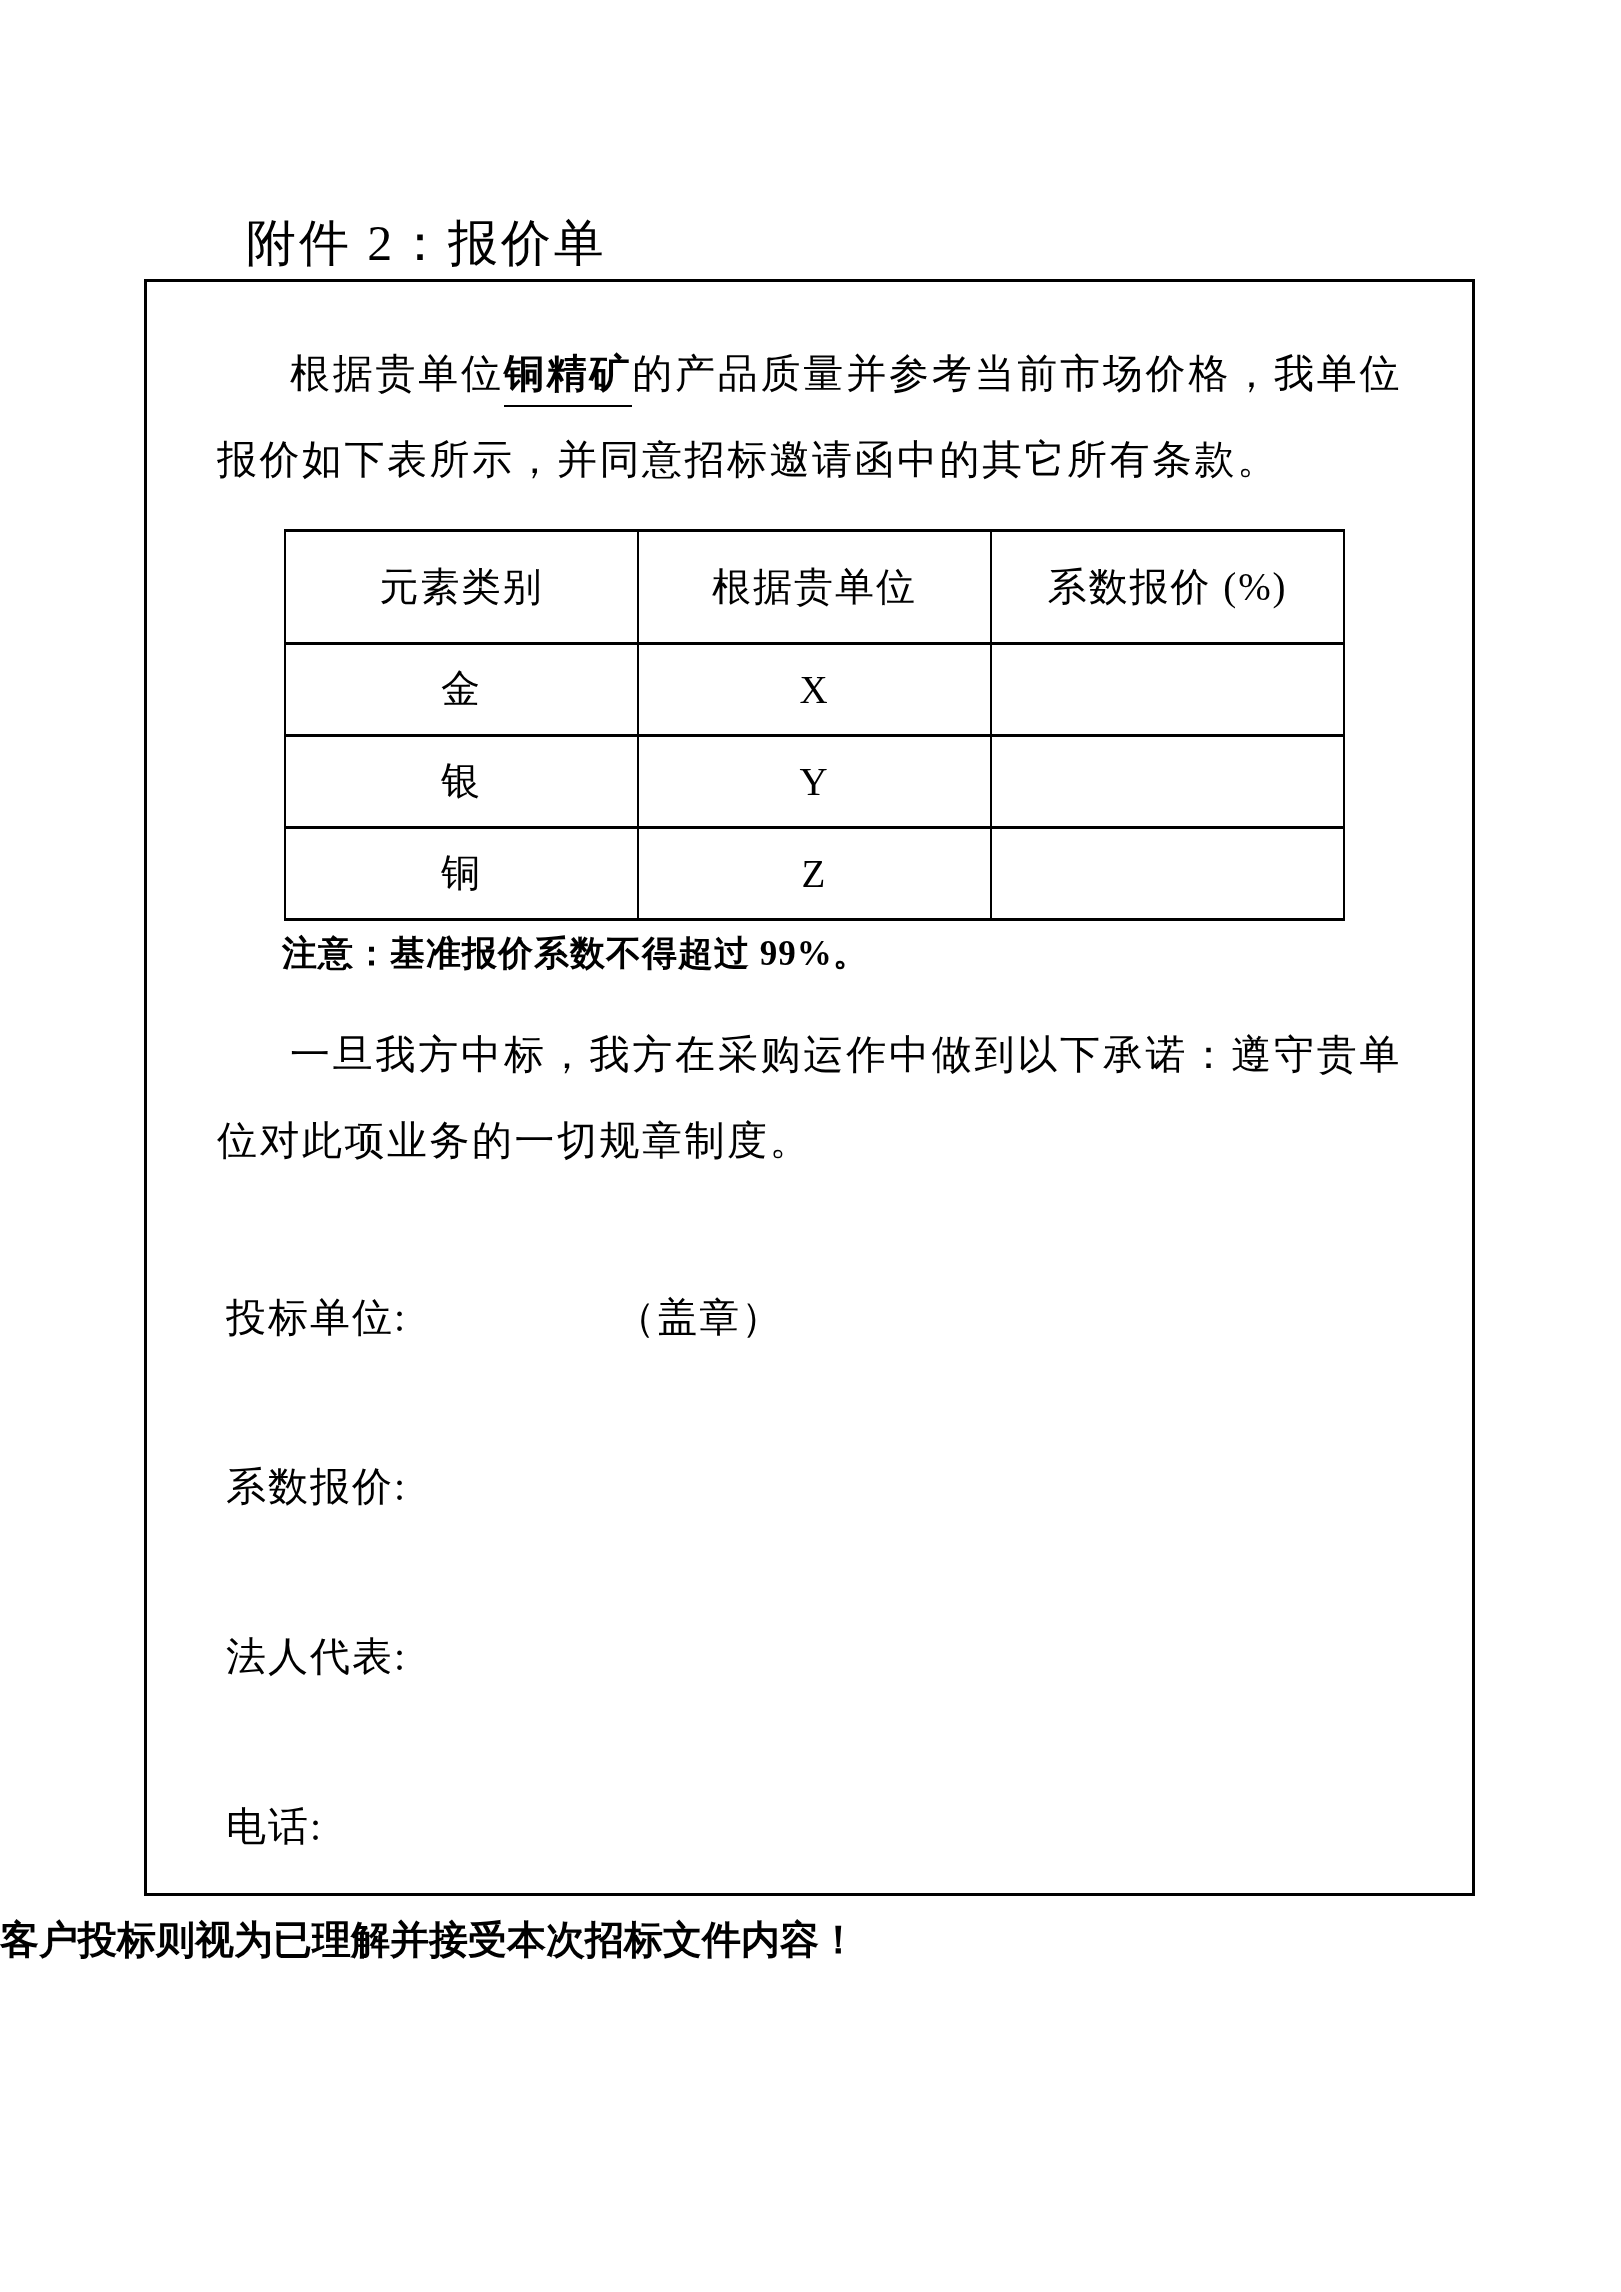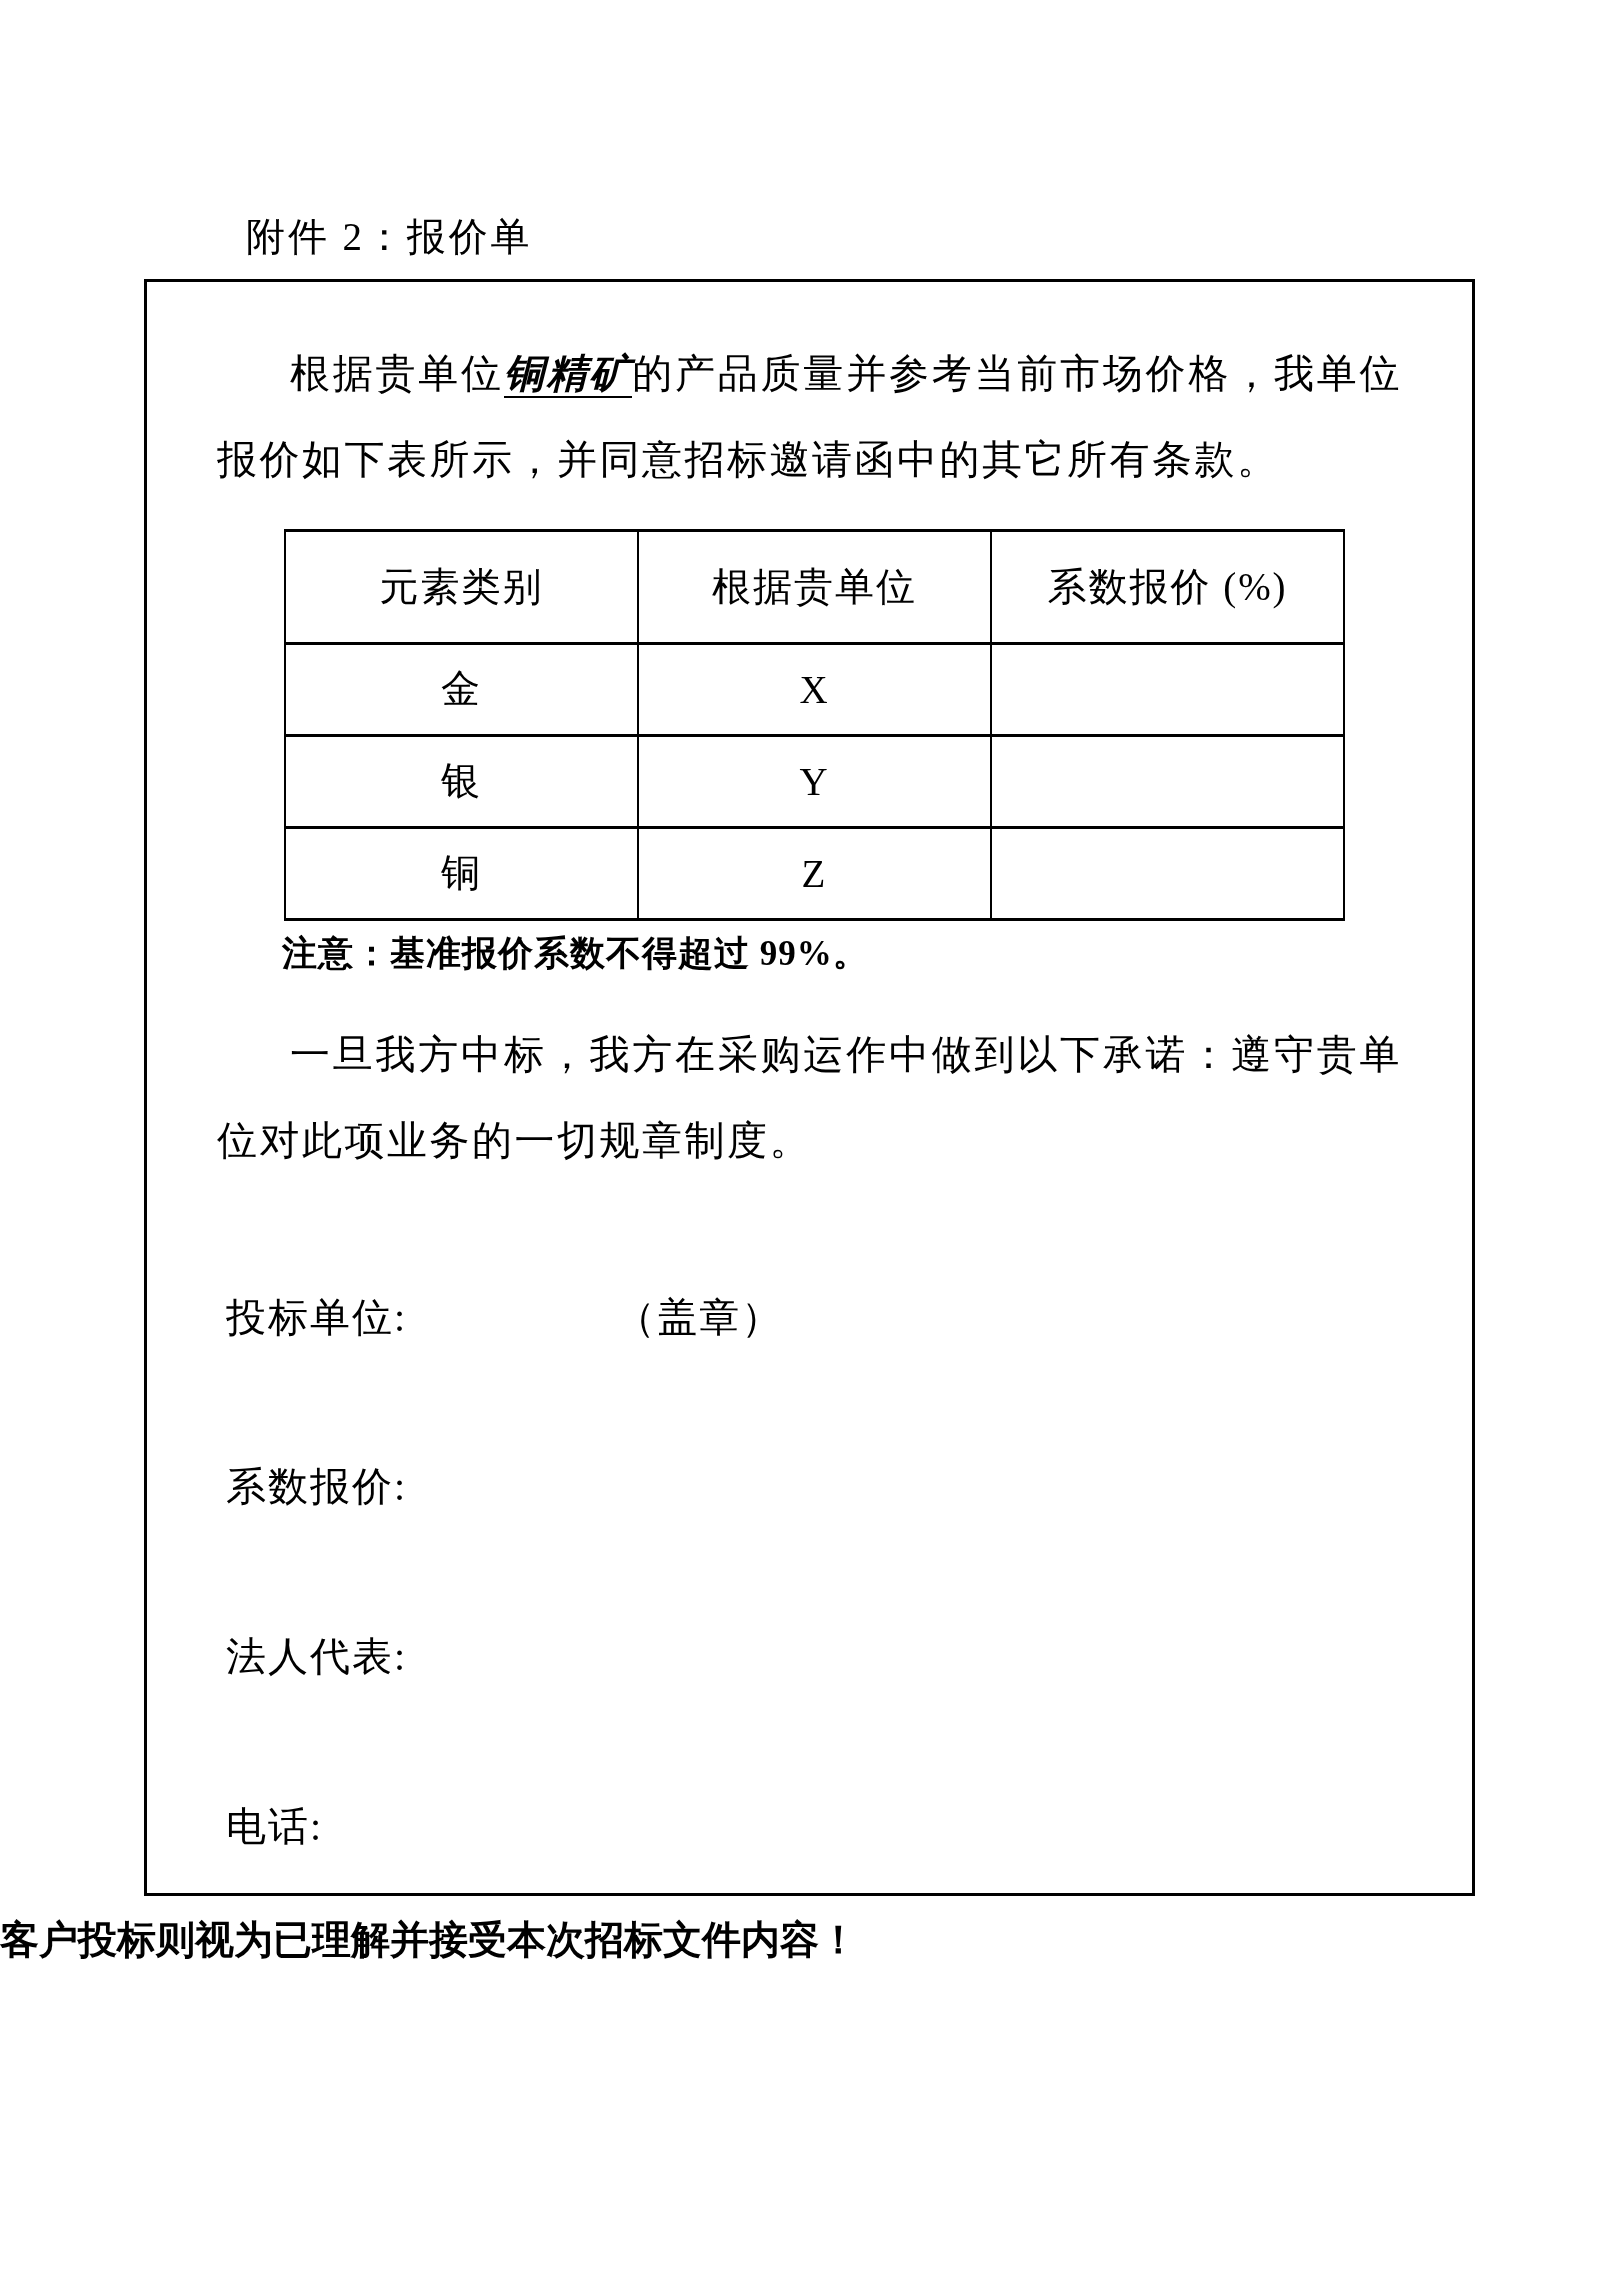--- a/index.html
+++ b/index.html
@@ -9,21 +9,21 @@
     height: 2293px;
     background: #ffffff;
     color: #000000;
     font-family: "Liberation Serif", "DejaVu Serif", serif;
     overflow: hidden;
   }
   .doc-title {
     position: absolute;
     left: 246px;
     top: 210px;
-    font-size: 39px;
+    font-size: 50px;
     letter-spacing: 2.9px;
     white-space: nowrap;
   }
   .main-box {
     position: absolute;
     left: 144px;
     top: 279px;
     width: 1331px;
     height: 1617px;
     border: 3.9px solid #000000;
@@ -34,22 +34,21 @@
     margin: 0;
     font-size: 40px;
     line-height: 86px;
     letter-spacing: 2.5px;
     text-align: justify;
     text-indent: 73px;
   }
   .hl {
     font-weight: bold;
     border-bottom: 2.9px solid #000000;
-    padding-bottom: 0;
-    font-style: italic;
+    padding-bottom: 9px;
   }
   table.quote-table {
     border-collapse: collapse;
     table-layout: fixed;
     width: 1061px;
     margin: 25.5px 0 0 67px;
   }
   table.quote-table th,
   table.quote-table td {
     border: 2px solid #000000;

